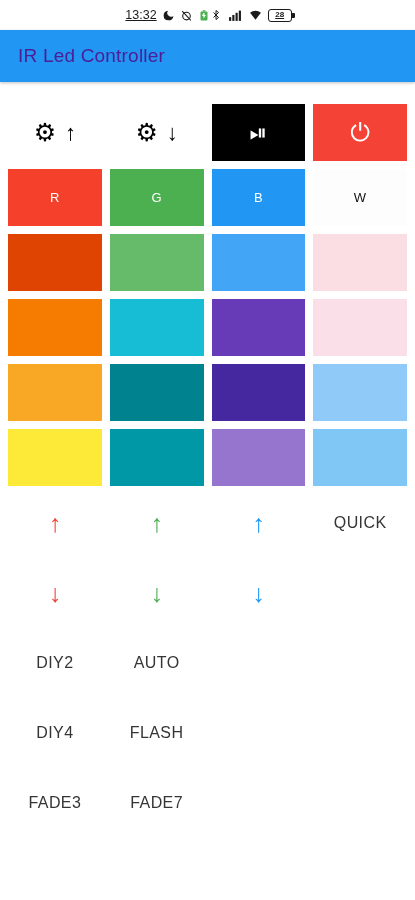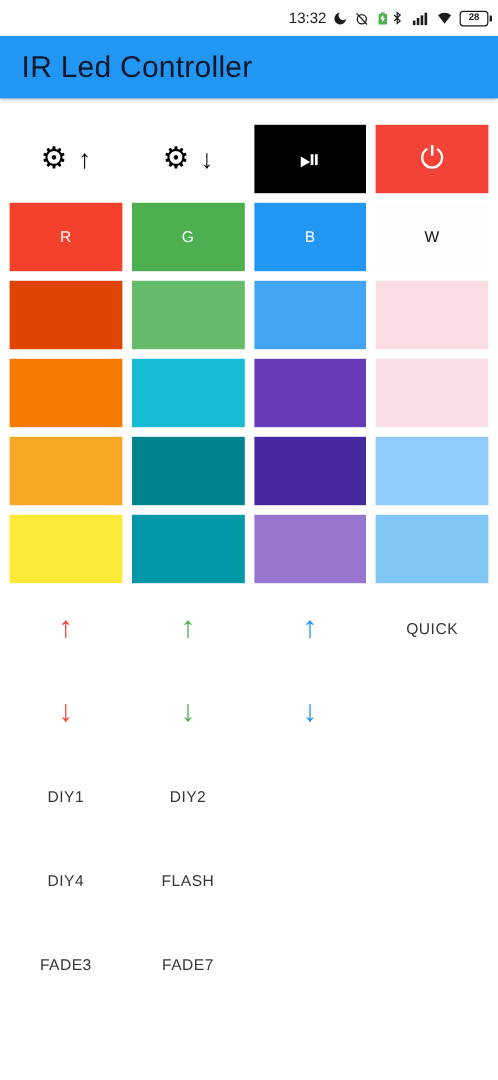--- a/index.html
+++ b/index.html
@@ -8,24 +8,25 @@
     background: #ffffff;
     font-family: "Liberation Sans", sans-serif;
     overflow: hidden;
   }
   
   #status-bar {
     height: 30px;
     background: #ffffff;
     display: flex;
     align-items: center;
-    justify-content: flex-end;
+    justify-content: center;
     padding: 0 8px 0 10px;
     color: #1b1b1b;
     font-size: 12.5px;
+    text-decoration: underline;
   }
   #status-left { display: flex; align-items: center; gap: 5px; }
   #status-right { display: flex; align-items: center; gap: 5px; }
   .sb-icon { display: inline-flex; align-items: center; justify-content: center; }
   .battery {
     width: 24px; height: 13px;
     border: 1.6px solid #1b1b1b;
     border-radius: 3px;
     position: relative;
     display: flex; align-items: center;
@@ -43,22 +44,22 @@
   
   #app-bar {
     height: 52px;
     background: #2196f3;
     display: flex;
     align-items: center;
     padding-left: 18px;
     box-shadow: 0 1px 3px rgba(0,0,0,.25);
   }
   #app-title {
-    color: #0f172a;
-    font-size: 25px;
+    color: #4c1d95;
+    font-size: 19px;
     letter-spacing: .2px;
   }
   
   #content {
     padding: 22px 8px 0 8px;
   }
   .grid-row {
     display: grid;
     grid-template-columns: repeat(4, 1fr);
     column-gap: 8px;
@@ -101,21 +102,21 @@
     display: grid;
     grid-template-columns: repeat(4, 1fr);
     column-gap: 8px;
     margin-top: 4px;
   }
   .txt-btn {
     height: 66px;
     display: flex;
     align-items: center;
     justify-content: center;
-    font-size: 13px;
+    font-size: 16px;
     color: #353535;
     letter-spacing: .4px;
     background: transparent;
   }
   .arrow-btn {
     height: 66px;
     display: flex;
     align-items: center;
     justify-content: center;
     font-size: 25px;
@@ -287,22 +288,22 @@
         <div class="arrow-btn" style="color: rgb(76, 175, 80);">↑</div>
         <div class="arrow-btn" style="color: rgb(33, 150, 243);">↑</div>
         <div class="txt-btn">QUICK</div>
       </div>
       <div class="btn-row">
         <div class="arrow-btn" style="color: rgb(244, 67, 54);">↓</div>
         <div class="arrow-btn" style="color: rgb(76, 175, 80);">↓</div>
         <div class="arrow-btn" style="color: rgb(33, 150, 243);">↓</div>
       </div>
       <div class="btn-row">
-        <div class="txt-btn">DIY1</div>
         <div class="txt-btn">DIY2</div>
+        <div class="txt-btn">AUTO</div>
       </div>
       <div class="btn-row">
         <div class="txt-btn">DIY4</div>
         <div class="txt-btn">FLASH</div>
       </div>
       <div class="btn-row">
         <div class="txt-btn">FADE3</div>
         <div class="txt-btn">FADE7</div>
       </div>
     </div>

